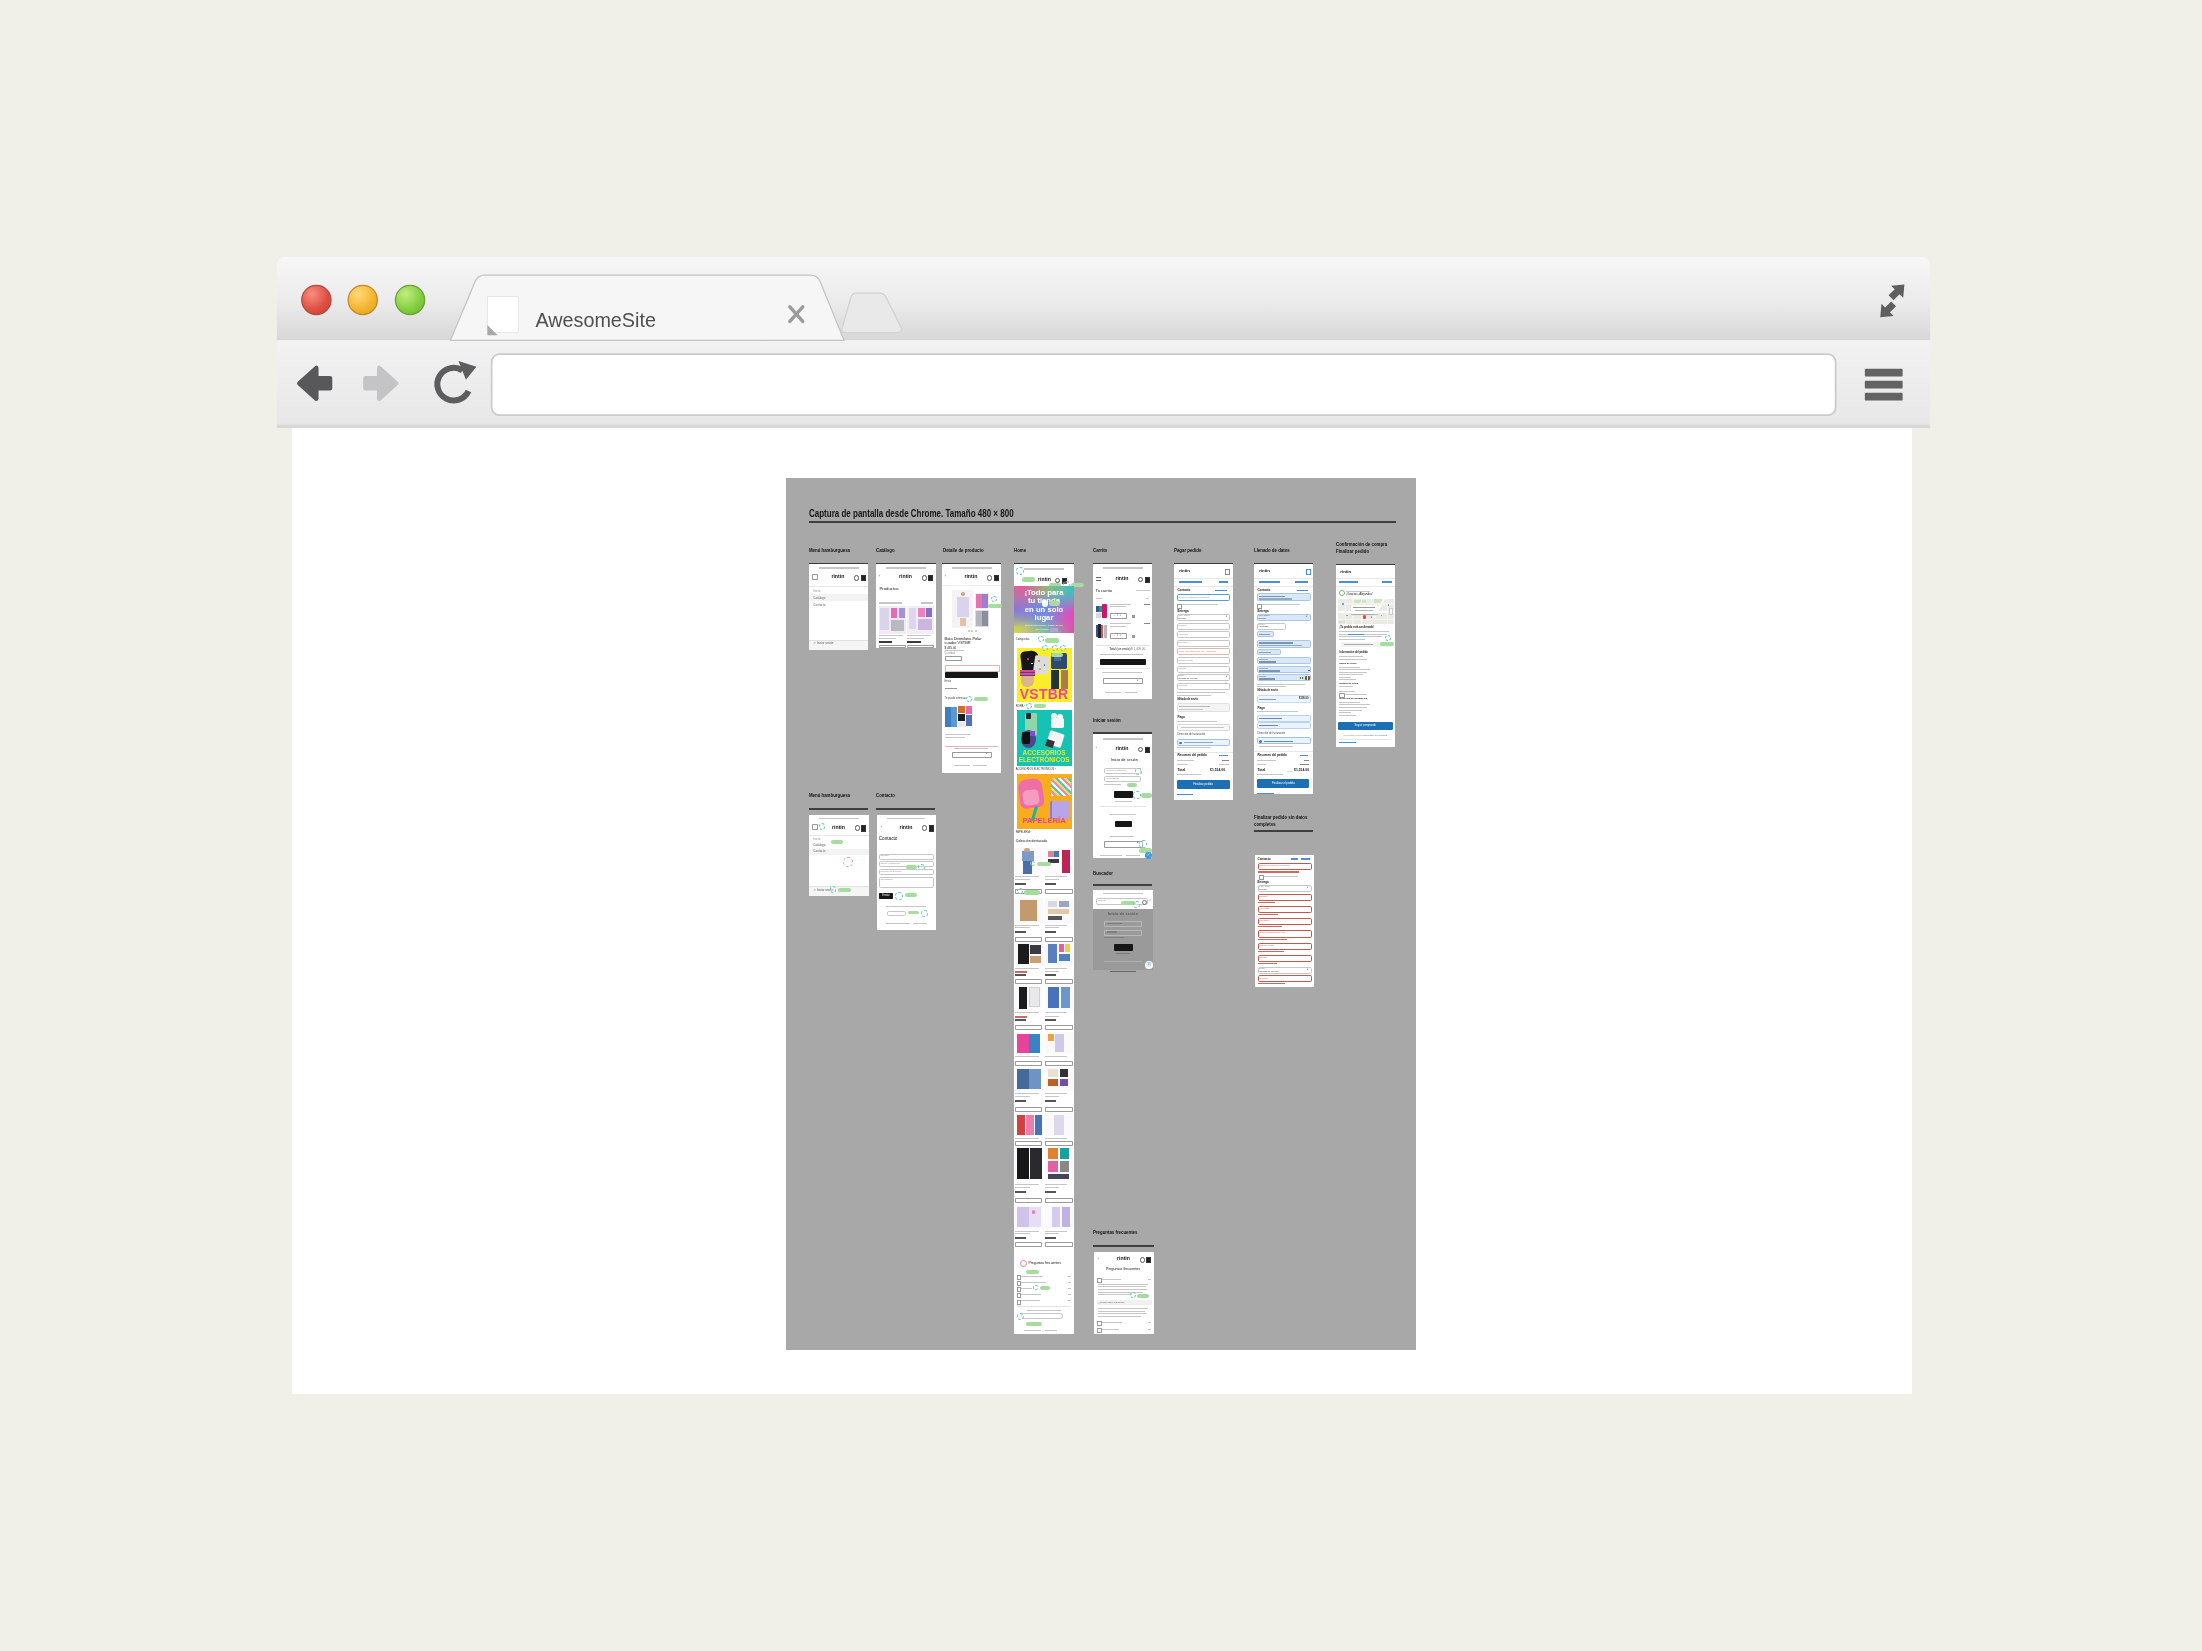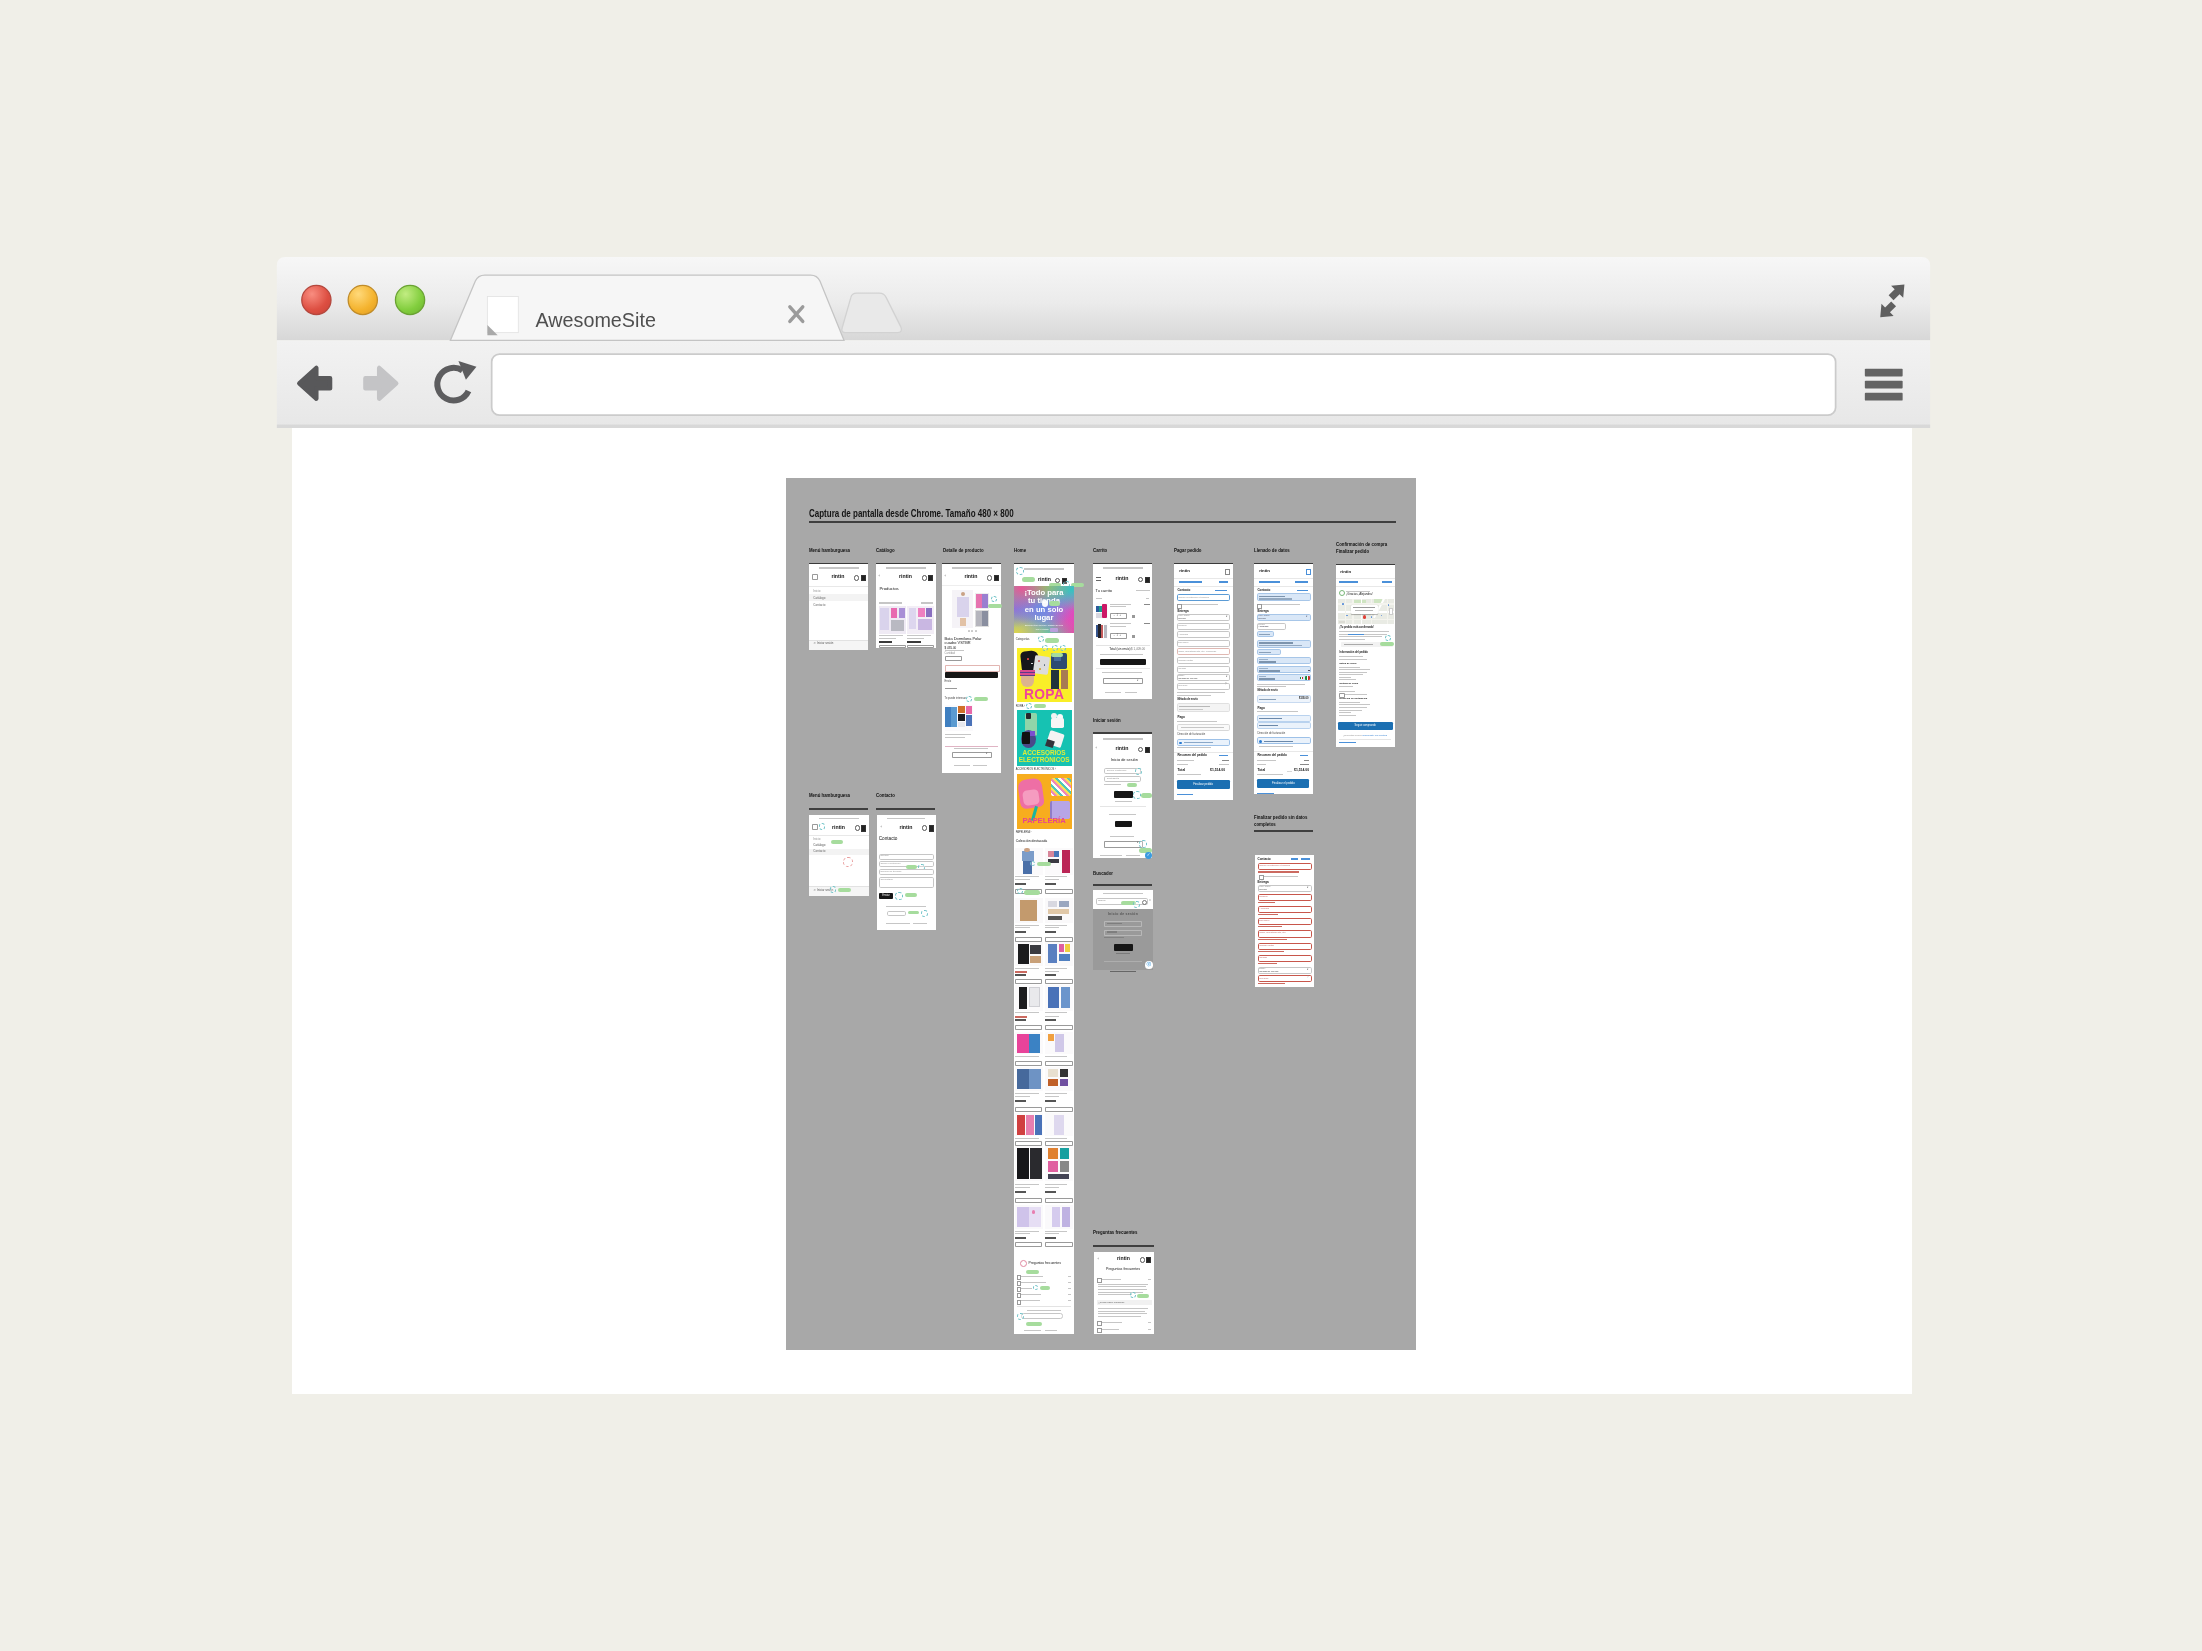--- a/index.html
+++ b/index.html
@@ -290,21 +290,21 @@
   <span class="s" style="left:17px;top:7.7px;width:14.6px;height:18px;background:#dcdcdc;border-radius:1.7px;transform:rotate(8deg)"></span>
   <span class="s dot" style="left:21.5px;top:12px;width:1.7px;height:1.7px;background:#c66"></span>
   <span class="s dot" style="left:27px;top:16.3px;width:1.7px;height:1.7px;background:#567"></span>
   <span class="s dot" style="left:22.4px;top:20px;width:1.7px;height:1.7px;background:#ca4"></span>
   <span class="s" style="left:34px;top:5.2px;width:16.3px;height:15.5px;background:#2e4a72;border-radius:1.7px"></span>
   <span class="s" style="left:37px;top:7.7px;width:7.7px;height:5.2px;background:#46689c"></span>
   <span class="s" style="left:34px;top:21.5px;width:8.6px;height:19px;background:#22333c"></span>
   <span class="s" style="left:44px;top:22.4px;width:7.7px;height:19px;background:#a87b52"></span>
   <span class="s" style="left:3.4px;top:22.4px;width:14.6px;height:6px;background:repeating-linear-gradient(180deg,#d84a90 0 1.7px,#5a3a8a 1.7px 3.4px)"></span>
   <span class="s" style="left:4.3px;top:28px;width:13px;height:11.2px;background:#dcb48e;border-radius:0 0 6px 6px"></span>
-  <span class="s" style="left:0;top:39px;width:55px;text-align:center;color:#f0459a;font-weight:700;font-size:13.8px;letter-spacing:0.4px">ROPA</span>
+  <span class="s" style="left:0;top:39px;width:55px;text-align:center;color:#f0459a;font-weight:700;font-size:13.8px;letter-spacing:0.4px">VSTBR</span>
  </div>
  <div class="circ" style="left:28px;top:81px;width:6px;height:6px"></div>
  <div class="circ" style="left:38px;top:81px;width:6px;height:6px"></div>
  <div class="circ" style="left:46px;top:81px;width:6px;height:6px"></div>
  <div class="pill" style="left:37px;top:89px;width:12px;height:4.3px"></div>
 
  <div class="g" style="left:1.7px;top:141px;font-size:2.8px;color:#333">ROPA ›</div>
  <div class="circ" style="left:12px;top:139px;width:6px;height:6px"></div>
  <div class="pill" style="left:20px;top:140px;width:12px;height:4.3px"></div>
 

